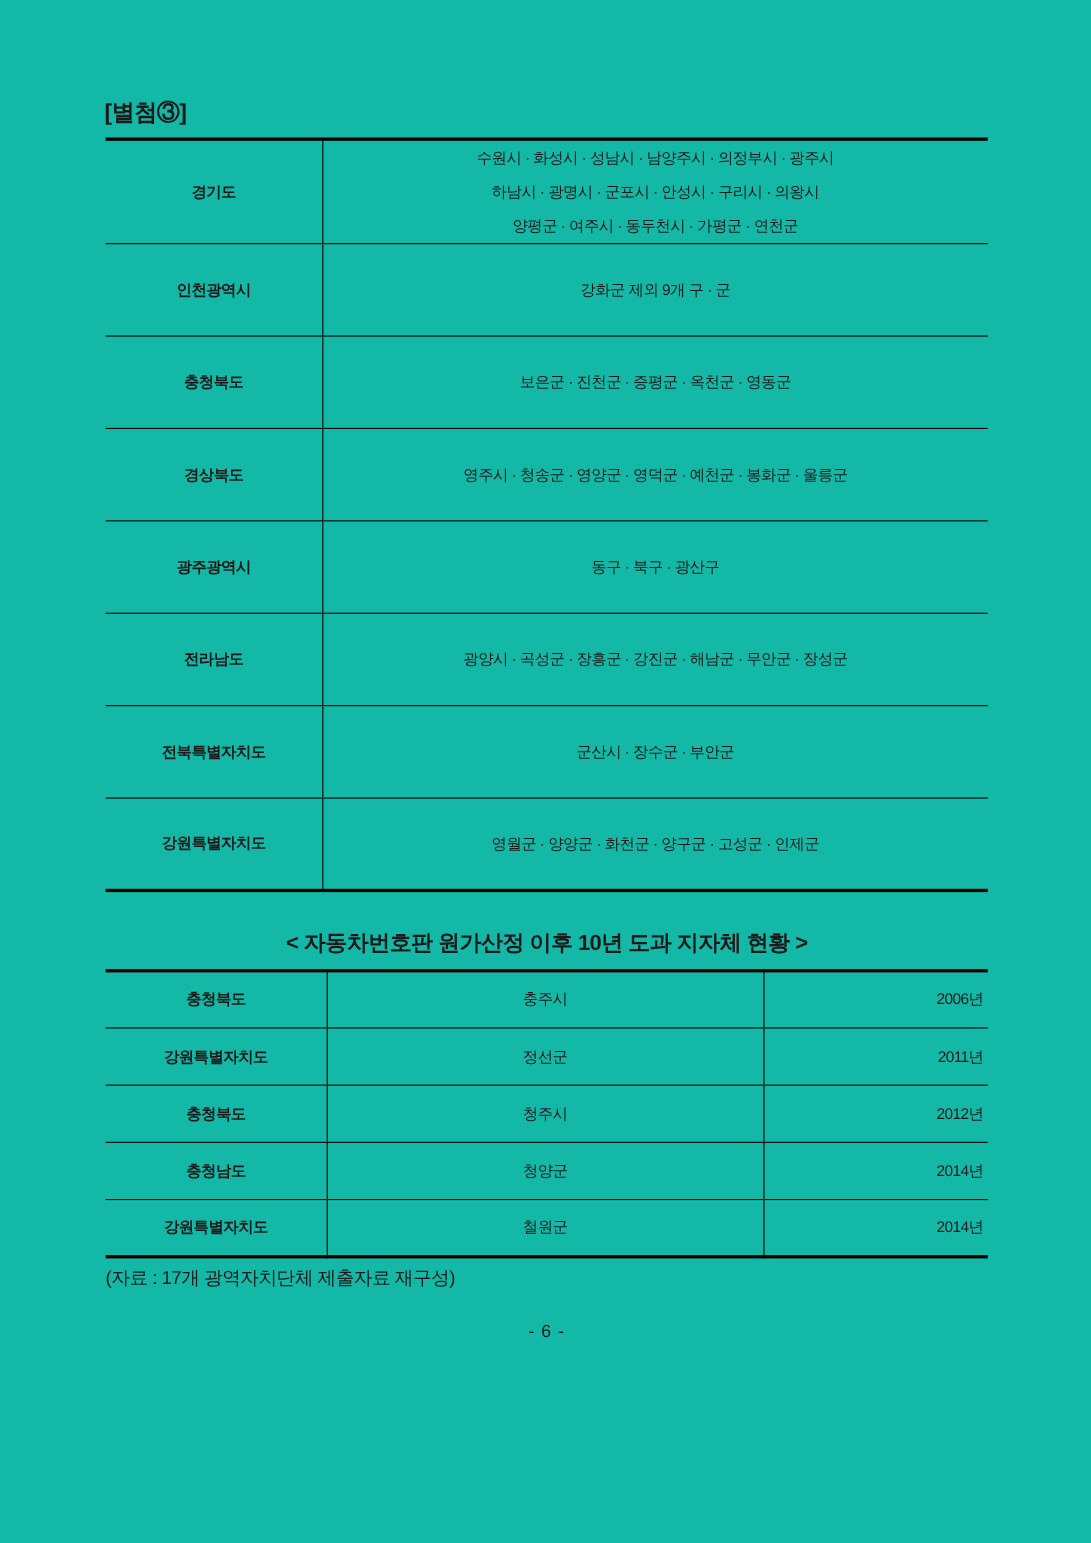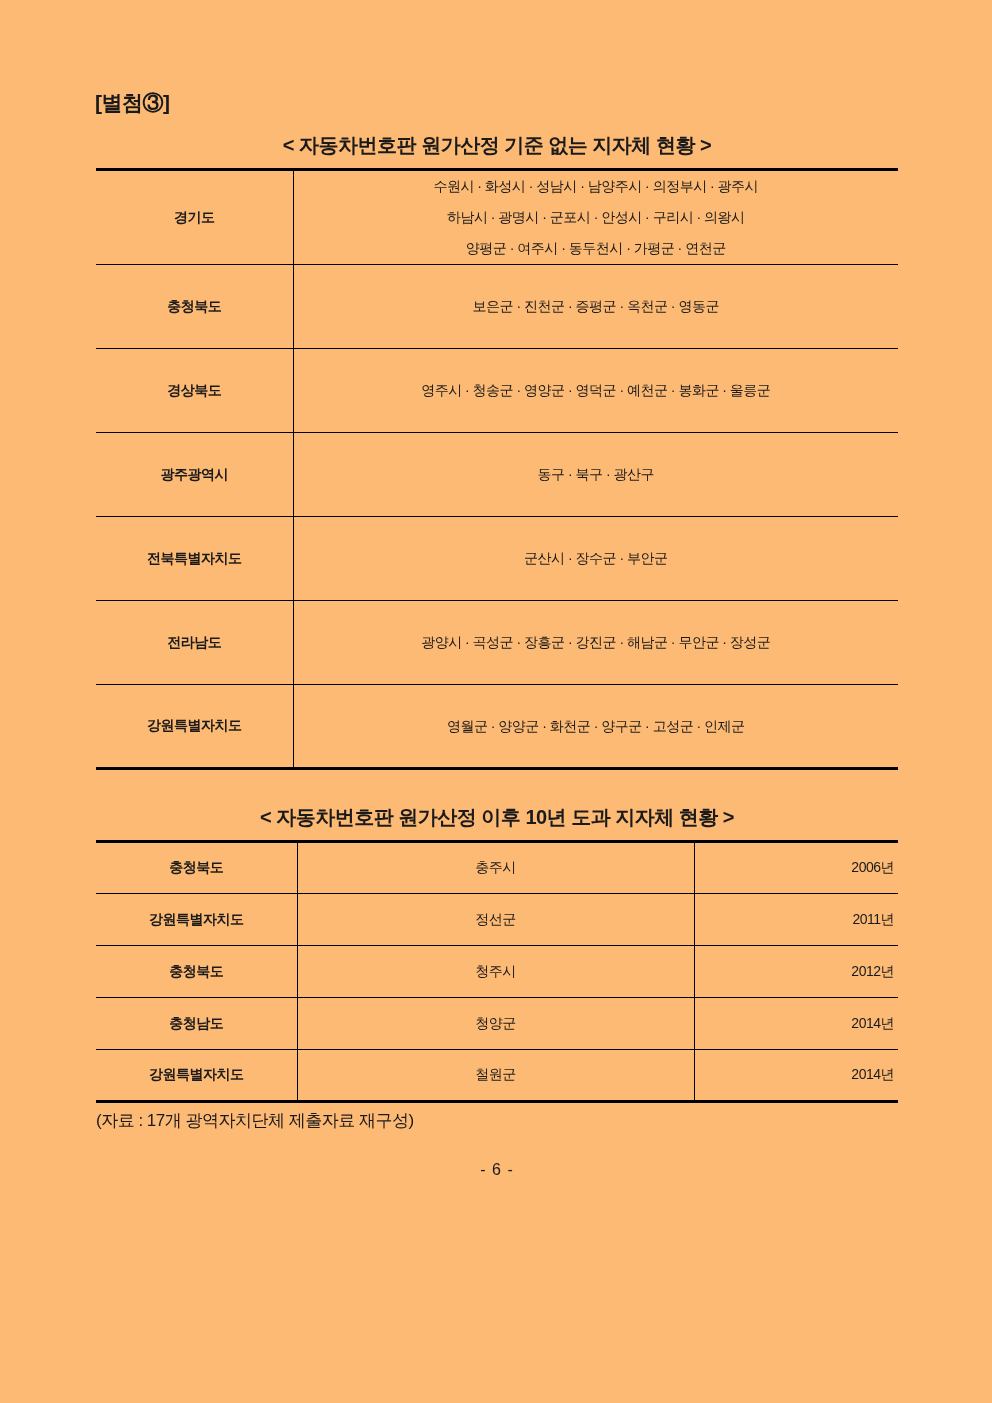--- a/index.html
+++ b/index.html
@@ -1,20 +1,20 @@
 <!DOCTYPE html>
 <html><head>
 <meta charset="utf-8">
 <style>
   html, body { margin: 0; padding: 0; background: #ffffff; }
   .page {
     position: relative;
     width: 992px;
     height: 1403px;
-    background: #fdba74;
+    background: #14b8a6;
     color: #1a1a1a;
     font-family: "Liberation Sans", sans-serif;
     overflow: hidden;
   }
   .attachment-label {
     margin: 90px 0 0 95px;
     font-size: 21px;
     font-weight: bold;
     line-height: 25px;
     letter-spacing: -0.5px;
@@ -72,34 +72,39 @@
     letter-spacing: 1px;
   }
 </style>
 </head>
 <body>
 
 <div class="page">
 
   <div class="attachment-label">[별첨③]</div>
 
-  <div class="tbl-title">&lt; 자동차번호판 원가산정 기준 없는 지자체 현황 &gt;</div>
 
   <table class="t1">
     <colgroup>
       <col style="width:197px">
       <col style="width:605px">
     </colgroup>
     <tbody>
         <tr>
           <td class="region-cell">경기도</td>
           <td class="muni-cell">
             <div>수원시 · 화성시 · 성남시 · 남양주시 · 의정부시 · 광주시</div>
             <div>하남시 · 광명시 · 군포시 · 안성시 · 구리시 · 의왕시</div>
             <div>양평군 · 여주시 · 동두천시 · 가평군 · 연천군</div>
+          </td>
+        </tr>
+        <tr>
+          <td class="region-cell">인천광역시</td>
+          <td class="muni-cell">
+            <div>강화군 제외 9개 구 · 군</div>
           </td>
         </tr>
         <tr>
           <td class="region-cell">충청북도</td>
           <td class="muni-cell">
             <div>보은군 · 진천군 · 증평군 · 옥천군 · 영동군</div>
           </td>
         </tr>
         <tr>
           <td class="region-cell">경상북도</td>
@@ -107,29 +112,29 @@
             <div>영주시 · 청송군 · 영양군 · 영덕군 · 예천군 · 봉화군 · 울릉군</div>
           </td>
         </tr>
         <tr>
           <td class="region-cell">광주광역시</td>
           <td class="muni-cell">
             <div>동구 · 북구 · 광산구</div>
           </td>
         </tr>
         <tr>
+          <td class="region-cell">전라남도</td>
+          <td class="muni-cell">
+            <div>광양시 · 곡성군 · 장흥군 · 강진군 · 해남군 · 무안군 · 장성군</div>
+          </td>
+        </tr>
+        <tr>
           <td class="region-cell">전북특별자치도</td>
           <td class="muni-cell">
             <div>군산시 · 장수군 · 부안군</div>
-          </td>
-        </tr>
-        <tr>
-          <td class="region-cell">전라남도</td>
-          <td class="muni-cell">
-            <div>광양시 · 곡성군 · 장흥군 · 강진군 · 해남군 · 무안군 · 장성군</div>
           </td>
         </tr>
         <tr>
           <td class="region-cell">강원특별자치도</td>
           <td class="muni-cell">
             <div>영월군 · 양양군 · 화천군 · 양구군 · 고성군 · 인제군</div>
           </td>
         </tr>
       </tbody>
   </table>

